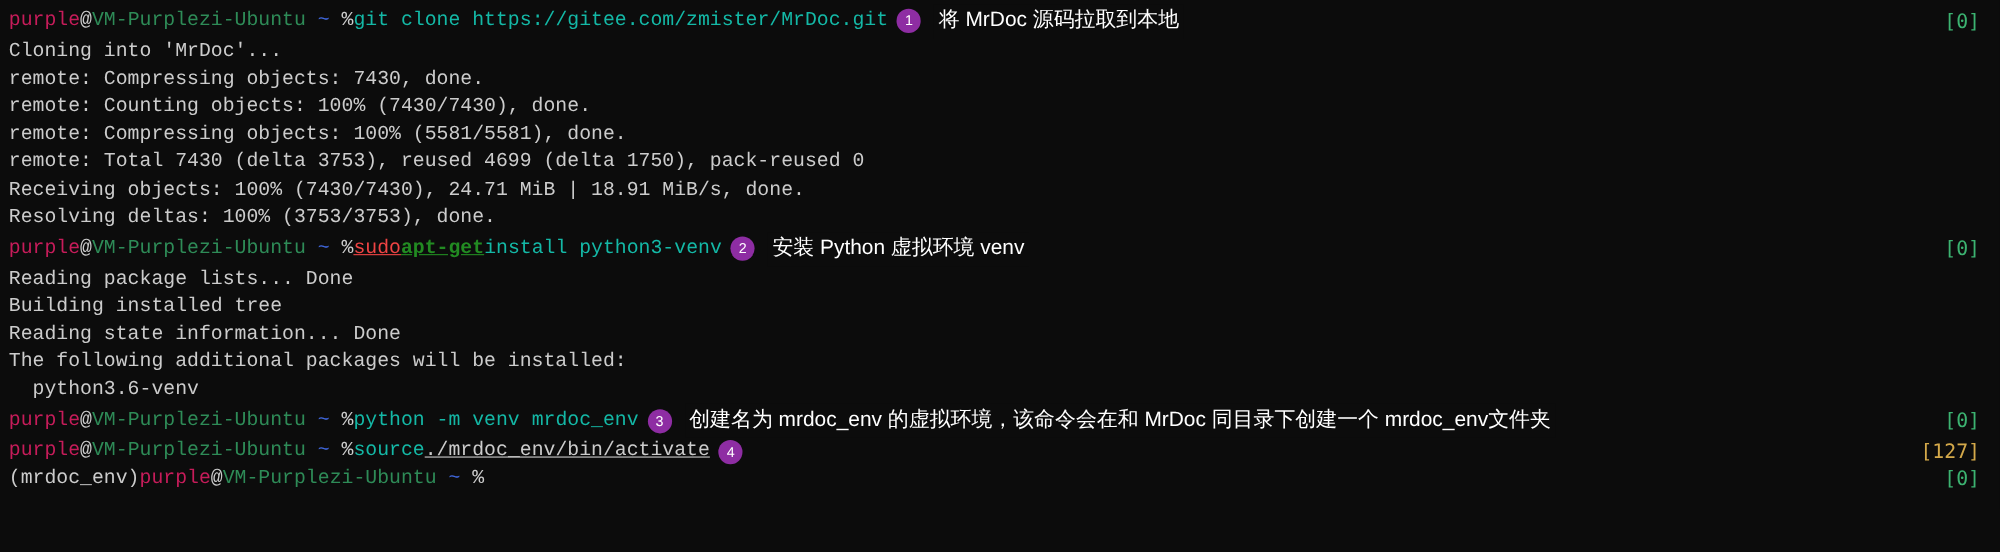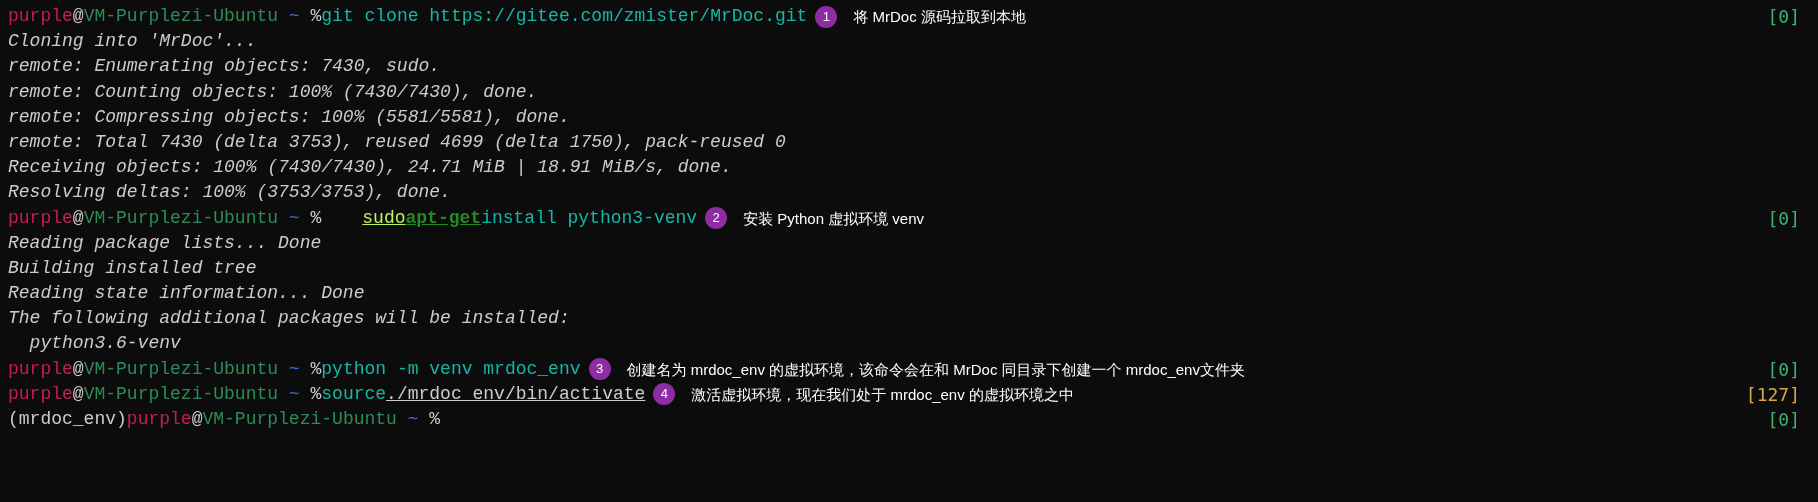--- a/index.html
+++ b/index.html
@@ -18,28 +18,27 @@
       position: relative;
     }
     .line {
       white-space: nowrap;
       display: flex;
       align-items: center;
       text-align: center;
     }
     .output-line {
       white-space: pre;
-      font-style: italic;
     }
     .user { color: #c61c5a; }
     .at { color: #cccccc; }
     .host { color: #2e8b57; }
     .tilde { color: #4169e1; }
     .percent { color: #cccccc; }
-    .sudo { color: #bef264; text-decoration: underline; margin-left: 41px; }
+    .sudo { color: #ef4444; text-decoration: underline; }
     .apt { color: #228b22; text-decoration: underline; font-weight: bold; }
     .white { color: #14b8a6; }
     .path-underline { color: #cccccc; text-decoration: underline; }
     .venv-prefix { color: #cccccc; }
     .badge {
       display: inline-flex;
       align-items: center;
       justify-content: center;
       width: 22px;
       height: 22px;
@@ -47,21 +46,21 @@
       background: #8e2da3;
       color: #ffffff;
       font-size: 13px;
       font-family: Arial, sans-serif;
       margin: 0 12px 0 8px;
       flex-shrink: 0;
     }
     .annotation {
       color: #ffffff;
       font-family: Arial, 'Microsoft YaHei', sans-serif;
-      font-size: 15px;
+      font-size: 19px;
       background: #0c0c0c;
       padding: 2px 4px;
     }
     .status {
       position: absolute;
       right: 10px;
       color: #3cb371;
       font-family: 'Consolas', 'Monaco', monospace;
     }
     .status-err {
@@ -82,21 +81,21 @@
   <span class="prompt-block">
     <span class="user">purple</span><span class="at">@</span><span class="host">VM-Purplezi-Ubuntu</span><span class="tilde"> ~ </span><span class="percent">% </span>
   </span>
   <span class="white">git clone https://gitee.com/zmister/MrDoc.git</span>
   <span class="badge">1</span>
   <span class="annotation">将 MrDoc 源码拉取到本地</span>
   <span class="status">[0]</span>
 </div>
 
 <div class="output-line">Cloning into 'MrDoc'...</div>
-<div class="output-line">remote: Enumerating objects: 7430, sudo.</div>
+<div class="output-line">remote: Compressing objects: 7430, done.</div>
 <div class="output-line">remote: Counting objects: 100% (7430/7430), done.</div>
 <div class="output-line">remote: Compressing objects: 100% (5581/5581), done.</div>
 <div class="output-line">remote: Total 7430 (delta 3753), reused 4699 (delta 1750), pack-reused 0</div>
 <div class="output-line">Receiving objects: 100% (7430/7430), 24.71 MiB | 18.91 MiB/s, done.</div>
 <div class="output-line">Resolving deltas: 100% (3753/3753), done.</div>
 
 <div class="line rel">
   <span class="prompt-block">
     <span class="user">purple</span><span class="at">@</span><span class="host">VM-Purplezi-Ubuntu</span><span class="tilde"> ~ </span><span class="percent">% </span>
   </span>
@@ -124,21 +123,20 @@
   <span class="status">[0]</span>
 </div>
 
 <div class="line rel">
   <span class="prompt-block">
     <span class="user">purple</span><span class="at">@</span><span class="host">VM-Purplezi-Ubuntu</span><span class="tilde"> ~ </span><span class="percent">% </span>
   </span>
   <span class="white">source </span>
     <span class="path-underline">./mrdoc_env/bin/activate</span>
   <span class="badge">4</span>
-  <span class="annotation">激活虚拟环境，现在我们处于 mrdoc_env 的虚拟环境之中</span>
   <span class="status status-err">[127]</span>
 </div>
 
 <div class="line rel">
   <span class="venv-prefix">(mrdoc_env) </span>
   <span class="prompt-block">
     <span class="user">purple</span><span class="at">@</span><span class="host">VM-Purplezi-Ubuntu</span><span class="tilde"> ~ </span><span class="percent">% </span>
   </span>
   <span class="status">[0]</span>
 </div>

